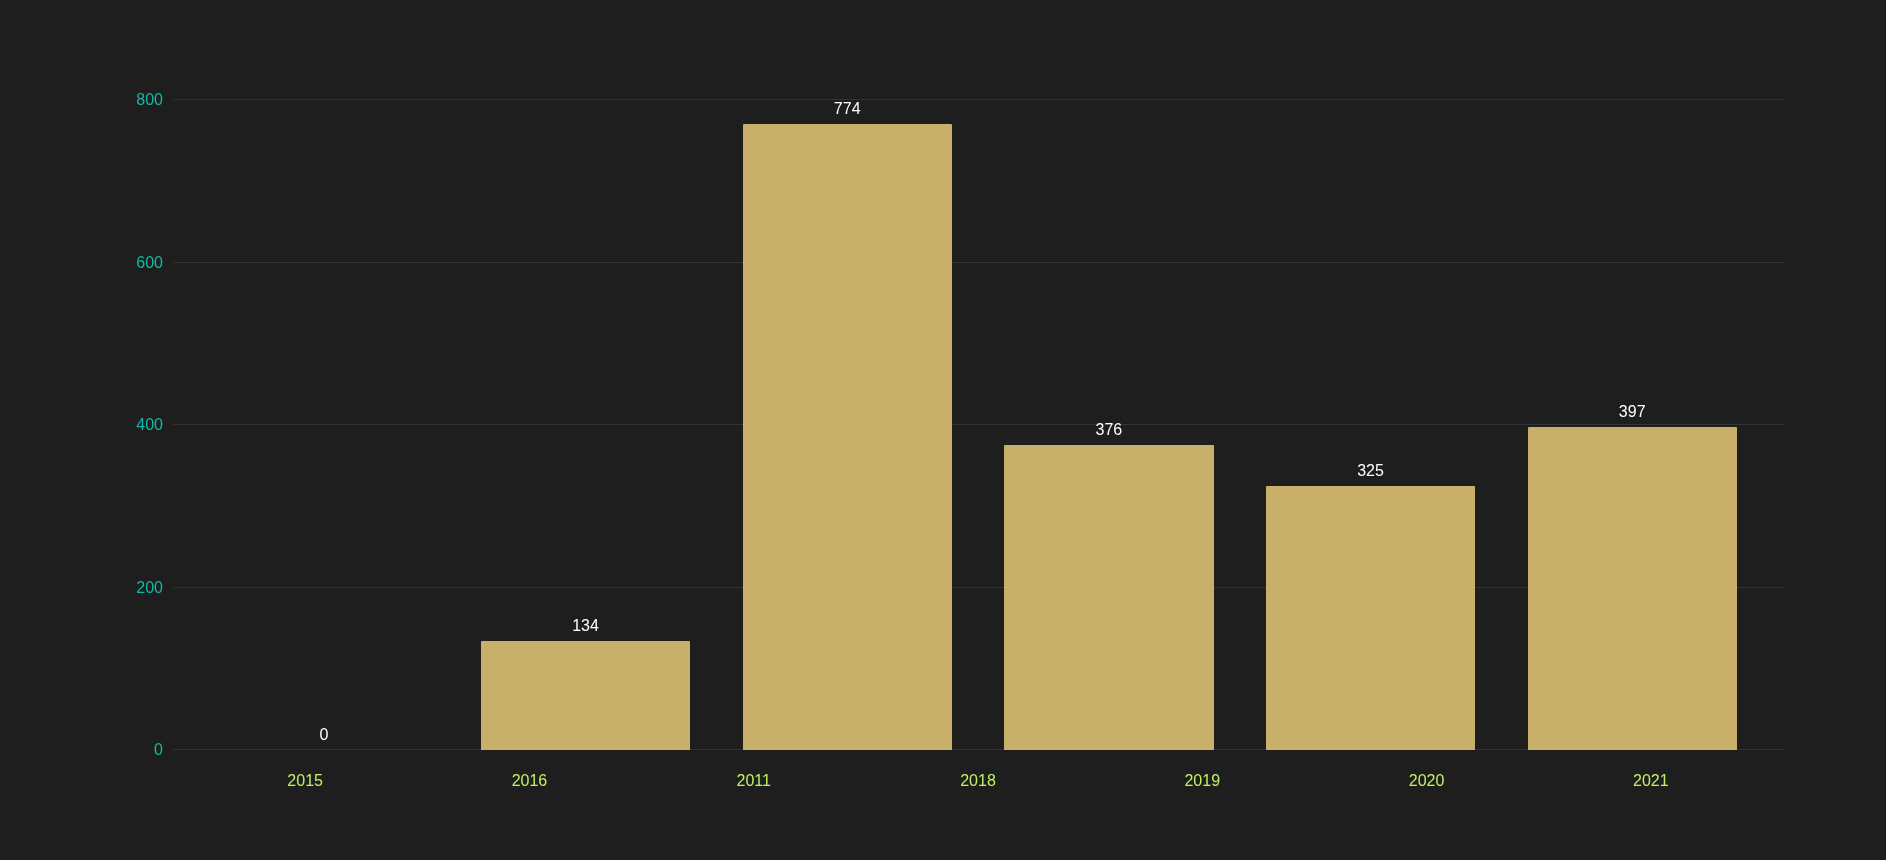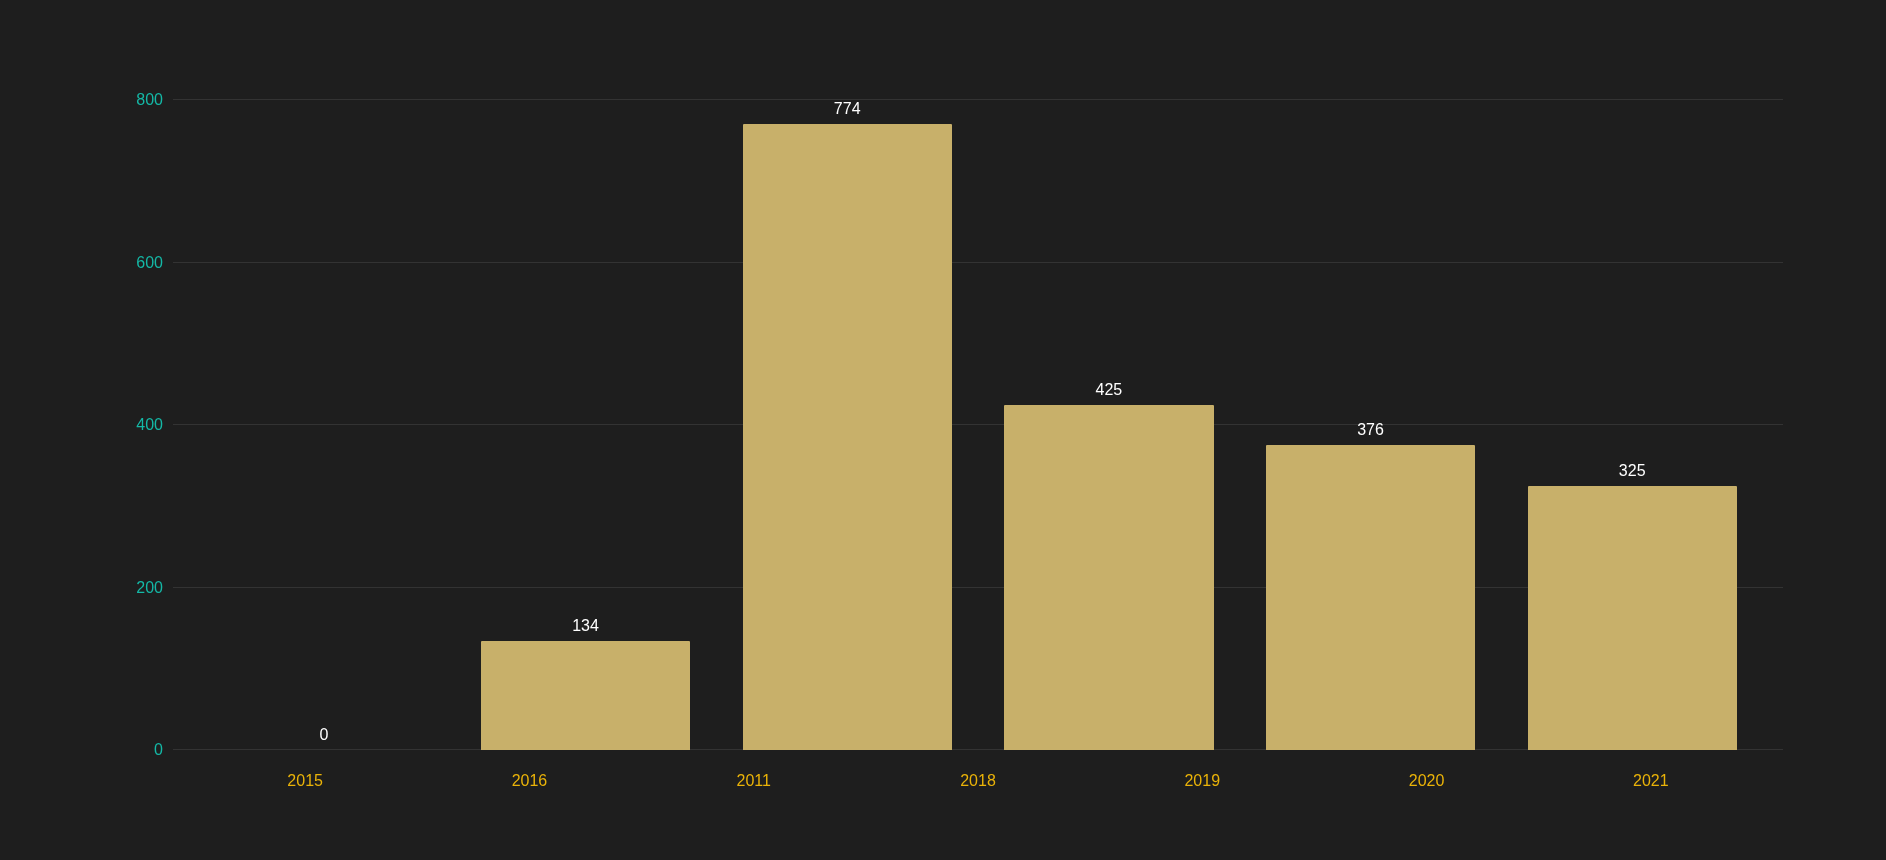--- a/index.html
+++ b/index.html
@@ -114,21 +114,21 @@
       left: 50px;
       right: 0;
       display: flex;
       justify-content: space-around;
       padding: 0 20px;
     }
 
     .x-label-item {
       flex: 1;
       text-align: center;
-      color: #eab308;
+      color: #bef264;
       font-size: 16px;
     }
   </style>
 </head>
 <body>
 
 <div class="chart-container">
   <div class="chart-title"></div>
 
   <div class="chart-area">
@@ -159,30 +159,30 @@
         </div>
         <div class="bar-group">
           <div class="bar-value">134</div>
           <div class="bar" style="height: 108.875px; background-color: rgb(200, 176, 106);"></div>
         </div>
         <div class="bar-group">
           <div class="bar-value">774</div>
           <div class="bar" style="height: 628.875px; background-color: rgb(200, 176, 106);"></div>
         </div>
         <div class="bar-group">
-          <div class="bar-value">425</div>
-          <div class="bar" style="height: 345.312px; background-color: rgb(200, 176, 106);"></div>
-        </div>
-        <div class="bar-group">
           <div class="bar-value">376</div>
           <div class="bar" style="height: 305.5px; background-color: rgb(200, 176, 106);"></div>
         </div>
         <div class="bar-group">
           <div class="bar-value">325</div>
           <div class="bar" style="height: 264.062px; background-color: rgb(200, 176, 106);"></div>
+        </div>
+        <div class="bar-group">
+          <div class="bar-value">397</div>
+          <div class="bar" style="height: 322.562px; background-color: rgb(200, 176, 106);"></div>
         </div>
       </div>
   <div class="x-axis">
         <div class="x-label-item">2015</div>
         <div class="x-label-item">2016</div>
         <div class="x-label-item">2011</div>
         <div class="x-label-item">2018</div>
         <div class="x-label-item">2019</div>
         <div class="x-label-item">2020</div>
         <div class="x-label-item">2021</div>

